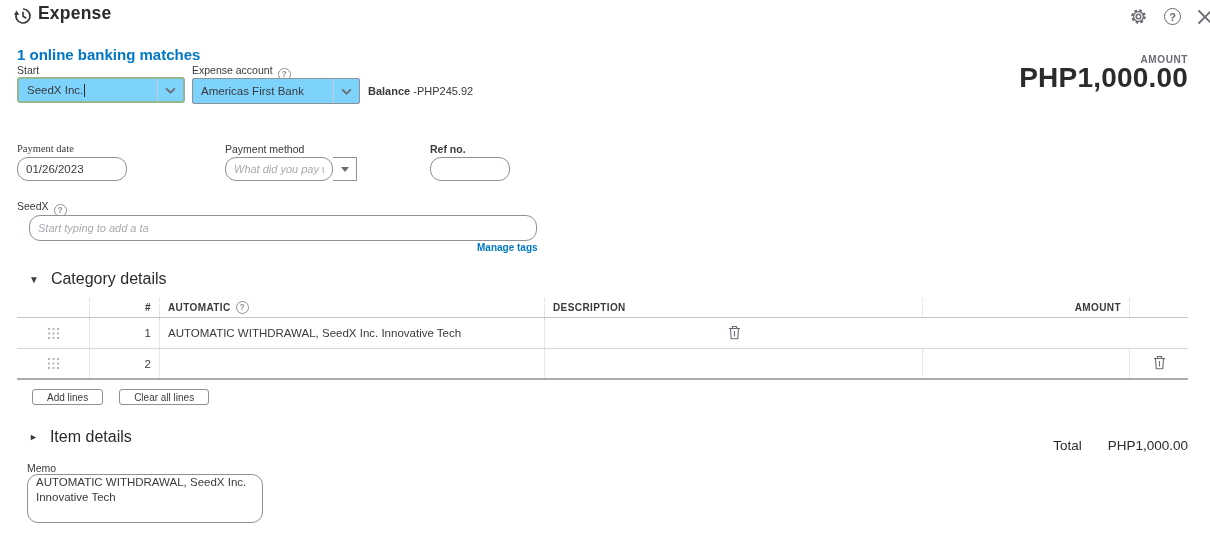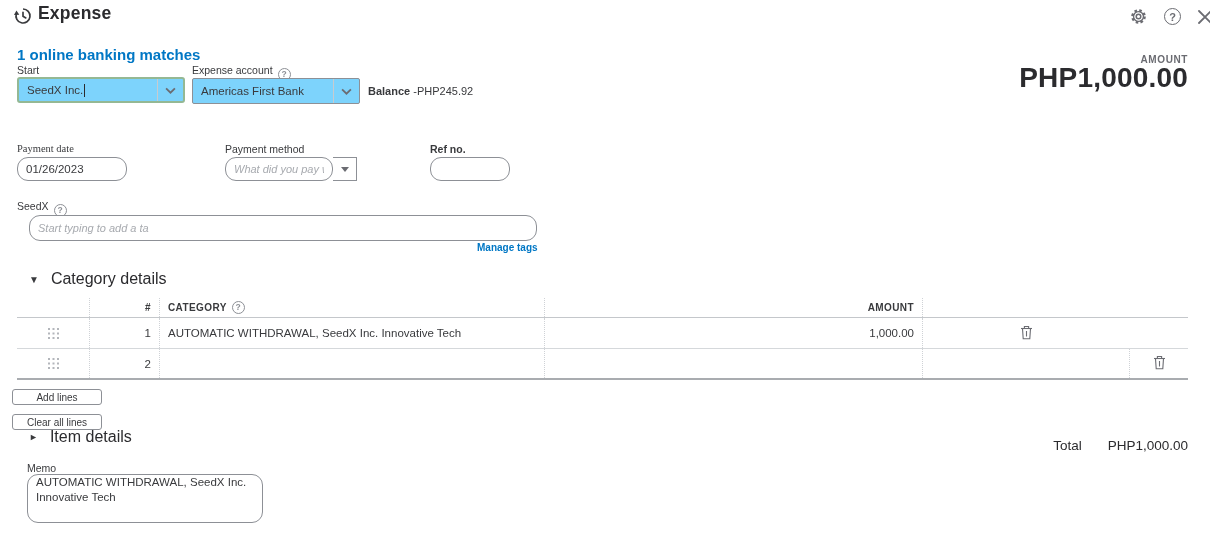--- a/index.html
+++ b/index.html
@@ -59,21 +59,21 @@
   .trow.body.last { border-bottom:2px solid #a9acb0; }
   .cell { height:100%; display:flex; align-items:center; border-right:1px dotted #cfd2d6; padding:0 8px; overflow:hidden; white-space:nowrap; }
   .cell:last-child { border-right:none; }
   .cell.right { justify-content:flex-end; }
   .cell.center { justify-content:center; }
   .trow.hdr .cell { font-size:10px; font-weight:700; letter-spacing:0.4px; color:#393a3d; }
   .trow.body .cell { font-size:11.5px; color:#393a3d; }
   .drag { cursor:grab; display:flex; align-items:center; justify-content:center; width:100%; }
   .trash { cursor:pointer; }
 
-  .line-btns { position:absolute; left:12px; top:389px; display:flex; gap:9px;flex-direction:column; }
+  .line-btns { position:absolute; left:32px; top:389px; display:flex; gap:16px; }
   .o-btn { border:1px solid #8d9096; border-radius:3px; background:#fff; font-family:"Liberation Sans", sans-serif;
            font-size:10px; color:#393a3d; padding:2px 14px; height:16px; line-height:11px; cursor:pointer; }
 
   .total-row { position:absolute; right:22px; top:438px; display:flex; gap:26px; font-size:13.5px; color:#2b2b2e; }
   .total-val { font-weight:500; }
 
   .memo-lbl { position:absolute; left:27px; top:462px; font-size:10.5px; }
   .memo-box { position:absolute; left:27px; top:474px; width:236px; height:49px; resize:none; padding:4px 6px; font-size:11px; line-height:1.3; }
 </style>
 </head>
@@ -160,23 +160,24 @@
   <div class="section-hd" style="left:29px; top:270px;">
     <span class="tri">▼</span>
     <span class="s-title">Category details</span>
   </div>
 
   <div class="ctable">
     <div class="trow hdr">
       <div class="cell"></div>
       <div class="cell right">#</div>
       <div class="cell">
-        <span>CATEGORY</span>
+        <span>AUTOMATIC</span>
           <span class="qmark">?</span>
       </div>
+      <div class="cell">DESCRIPTION</div>
       <div class="cell right">AMOUNT</div>
       <div class="cell"></div>
     </div>
 
     <div class="trow body">
       <div class="cell center">
           <span class="drag">
         <svg viewBox="0 0 11 11" width="11" height="11">
               <g fill="#b3b6bb">
           <rect x="0" y="0" width="2" height="2"></rect>
@@ -187,21 +188,20 @@
                 <rect x="9" y="4.5" width="2" height="2"></rect>
           <rect x="0" y="9" width="2" height="2"></rect>
                 <rect x="4.5" y="9" width="2" height="2"></rect>
                 <rect x="9" y="9" width="2" height="2"></rect>
         </g>
             </svg>
           </span>
         </div>
       <div class="cell right">1</div>
       <div class="cell">AUTOMATIC WITHDRAWAL, SeedX Inc. Innovative Tech</div>
-      <div class="cell right">1,000.00</div>
       <div class="cell center">
           <span class="trash">
         <svg viewBox="0 0 13 15" width="13" height="15" fill="none" stroke="#6b6c72" stroke-width="1.1">
           <path d="M1 3.5 h11"></path>
               <path d="M4.4 3.5 v-2 h4.2 v2"></path>
               <path d="M2.5 3.5 l0.7 10.3 h6.6 l0.7 -10.3"></path>
               <path d="M6.5 6 v5.5"></path>
         </svg></span>
         </div>
     </div>

